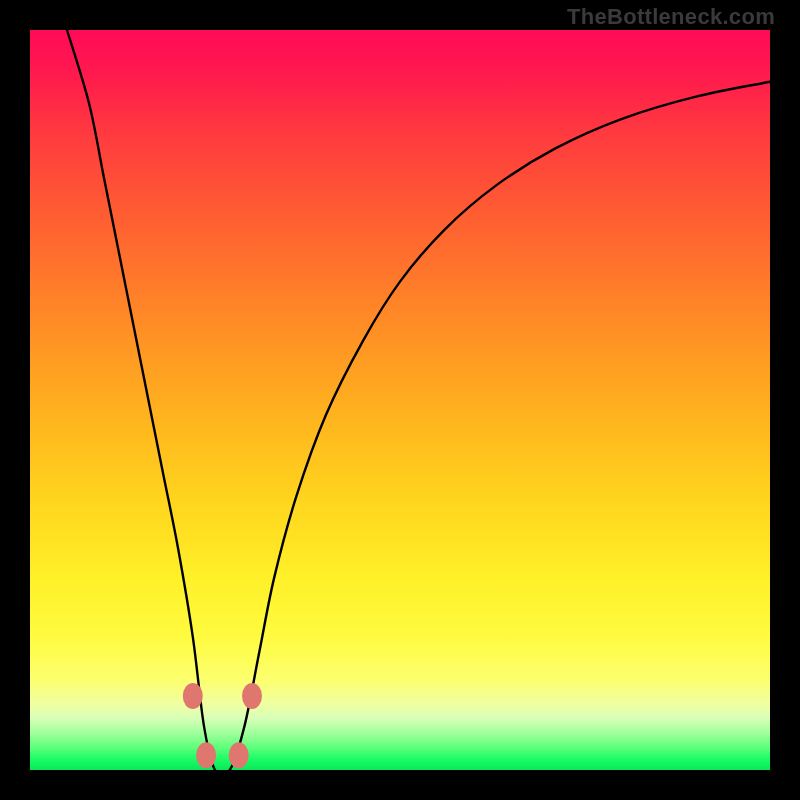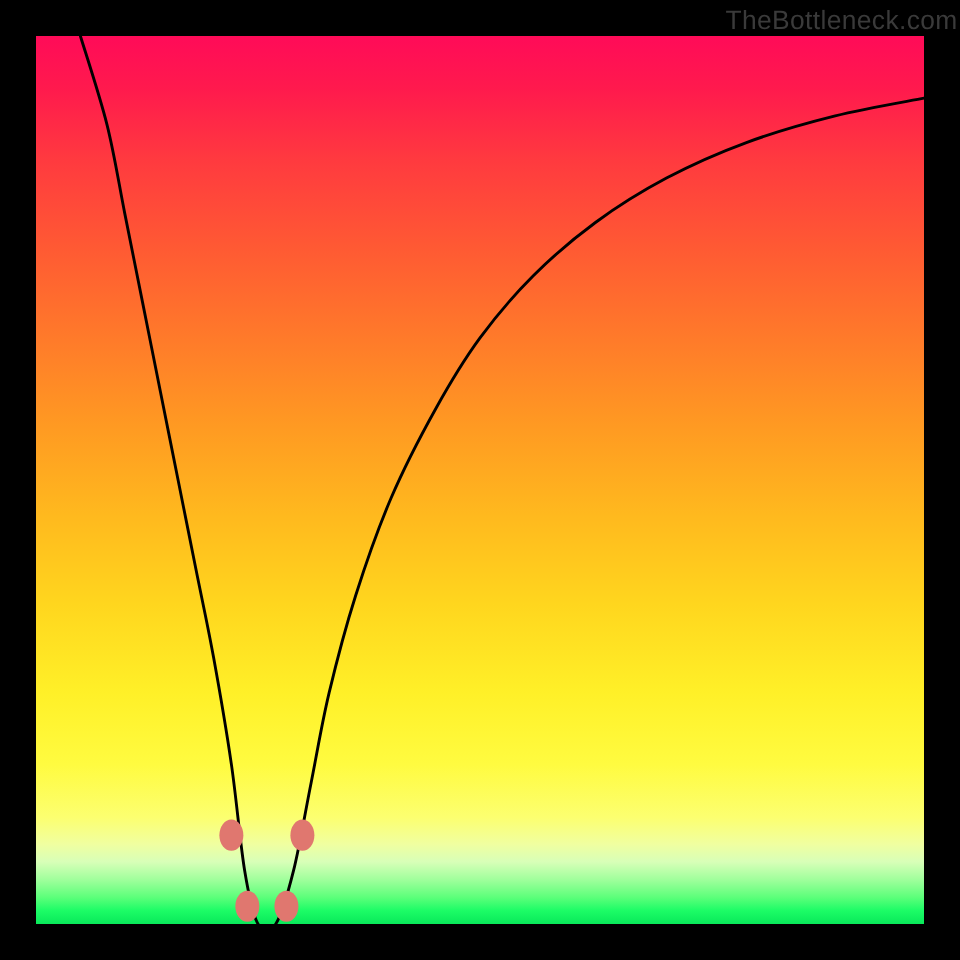--- a/index.html
+++ b/index.html
@@ -43,24 +43,24 @@
       #d8ffb8 93%,
       #a0ff9c 95%,
       #5cff7a 97%,
       #1cfc66 98.5%,
       #09e85a 100%
     );
   }
   .watermark {
     position: absolute;
     top: 4px;
-    right: 2px;
+    right: 25px;
     color: #3a3a3a;
     font-size: 22px;
-    font-weight: 400;
+    font-weight: 700;
     letter-spacing: 0.3px;
     user-select: none;
   }
   svg.curve {
     position: absolute;
     left: 0;
     top: 0;
     width: 740px;
     height: 740px;
     overflow: visible;

